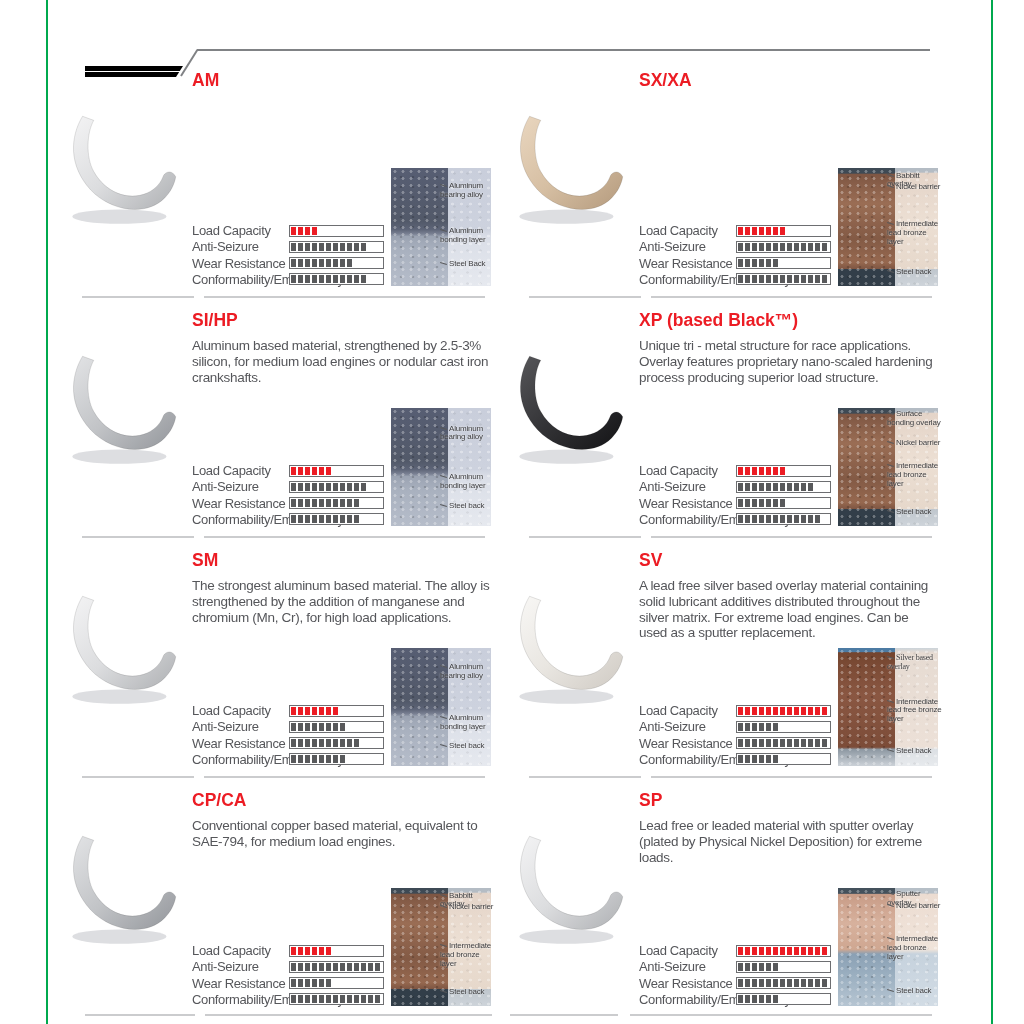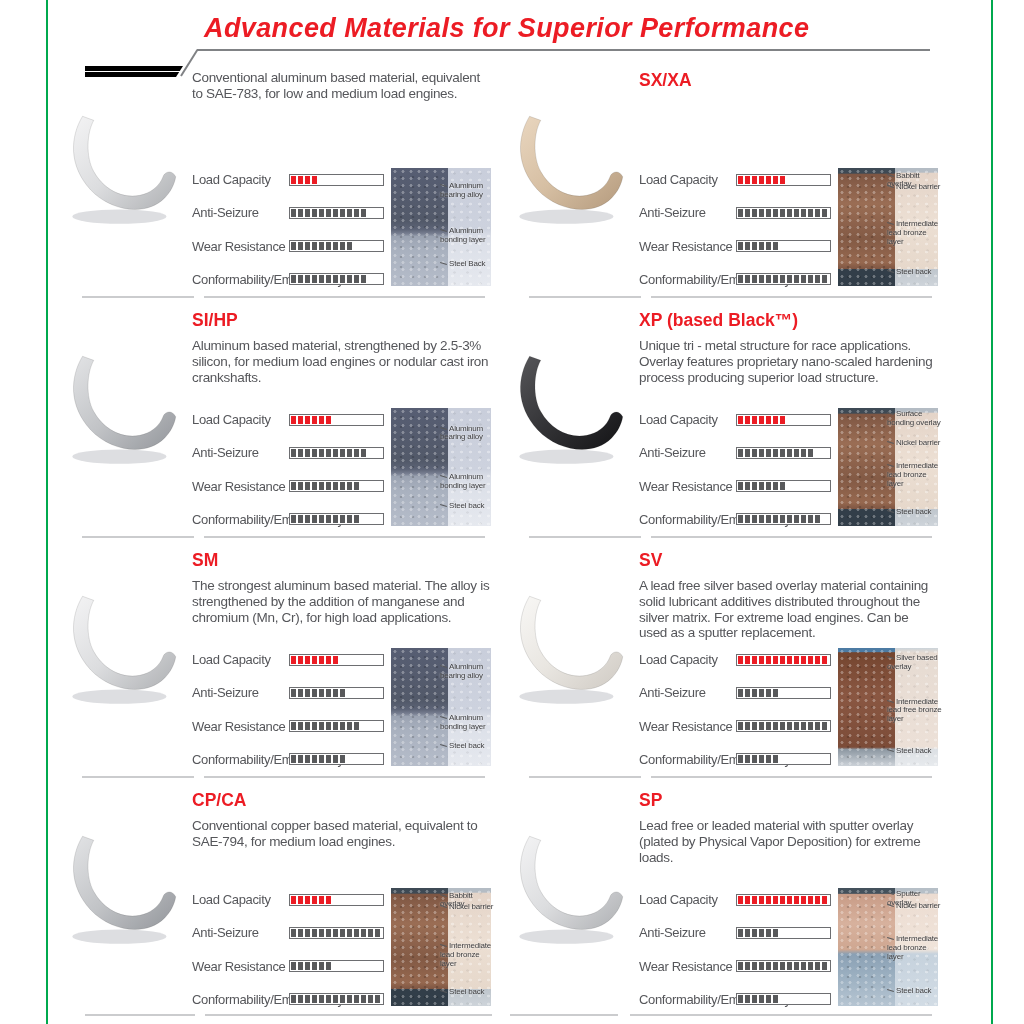--- a/index.html
+++ b/index.html
@@ -25,21 +25,21 @@
   .section.divided::after{content:"";position:absolute;top:0;left:144px;right:6px;height:2px;background:#cbccce;}
 
   .bearing{position:absolute;left:0px;top:47%;transform:translateY(-50%);width:128px;height:118px;}
   .bearing-shadow{fill:rgba(100,105,118,.22);}
   .bearing-shell{stroke:rgba(0,0,0,.18);stroke-width:.6;}
 
   .sec-title{margin:0 0 7px;font-size:17.5px;font-weight:bold;color:#ec1c24;}
   .sec-desc{margin:0 0 6px;font-size:13.5px;line-height:1.17;letter-spacing:-0.3px;color:#55565a;max-width:314px;}
 
   .bottom-row{margin-top:auto;display:flex;align-items:flex-end;padding-bottom:10px;}
-  .ratings{display:flex;flex-direction:column;gap:20px;width:196px;flex:none;}
+  .ratings{display:flex;flex-direction:column;gap:3px;width:196px;flex:none;}
   .rating-row{display:flex;align-items:center;}
   .rating-label{width:97px;font-size:13px;line-height:1.02;color:#55565a;letter-spacing:-0.35px;flex:none;}
   .bar{flex:none;width:95px;height:12px;border:1px solid #6d6e71;background:#fff;box-sizing:border-box;padding:1px;display:block;}
   .bar-fill{display:block;height:100%;}
   .bar-fill.red{background:repeating-linear-gradient(90deg,#ec1c24 0 5.2px,#fff 5.2px 7px);}
   .bar-fill.gray{background:repeating-linear-gradient(90deg,#58595b 0 5.2px,#fff 5.2px 7px);}
 
   .cross-section{position:relative;width:100px;height:118px;margin-left:auto;flex:none;}
   .xs-left,.xs-right{position:absolute;top:0;bottom:0;}
   .xs-left{left:0;width:57%;}
@@ -74,32 +74,31 @@
 
   .defs-svg{position:absolute;width:0;height:0;}
 </style>
 </head>
 <body>
 
 <div class="page">
   <div class="green-border left"></div>
   <div class="green-border right"></div>
 
-  <h1 class="page-title">Advanced Materials for Superior Performance</h1>
   <div class="header-rule"></div>
   <div class="header-diag"></div>
   <div class="black-bar"></div>
 
   <main class="grid">
   <section class="section">
     <svg class="bearing" viewBox="0 0 125 115">
       <ellipse class="bearing-shadow" cx="58" cy="104" rx="46" ry="7"></ellipse>
       <path class="bearing-shell" d="M22 6 C 10 26, 8 54, 30 78 C 50 99, 84 104, 102 86 C 108 80, 112 72, 113 65 C 110 59, 104 59, 101 64 C 99 70, 94 77, 85 81 C 66 89, 44 80, 33 60 C 25 46, 26 22, 33 10 Z" fill="url(#grad-silver)"></path>
     </svg>
-    <p class="sec-desc">Conventional aluminum based material, equivalent to SAE-783, for low and medium load engines.</p>
+    <h2 class="sec-title">AM</h2>
     <div class="bottom-row">
       <div class="ratings">
             <div class="rating-row">
               <span class="rating-label">Load Capacity</span>
               <span class="bar">
                 <span class="bar-fill red" style="width: 30.7692%;"></span>
               </span>
             </div>
             <div class="rating-row">
               <span class="rating-label">Anti-Seizure</span>
@@ -337,21 +336,21 @@
             <div class="rating-row">
               <span class="rating-label">Conformability/Embedability</span>
               <span class="bar">
                 <span class="bar-fill gray" style="width: 46.1538%;"></span>
               </span>
             </div>
           </div>
       <div class="cross-section xs-sv">
         <div class="xs-left"></div>
         <div class="xs-right"></div>
-      <div class="xs-label" style="top: 5%;">Silver based overlay</div>
+      <div class="xs-label" style="top: 5%; font-family: Liberation Serif, serif;">Silver based overlay</div>
             <div class="xs-label" style="top: 42%;">Intermediate lead free bronze layer</div>
             <div class="xs-label" style="top: 84%;">Steel back</div>
           </div>
     </div>
   </section>
 
   <section class="section divided">
     <svg class="bearing" viewBox="0 0 125 115">
       <ellipse class="bearing-shadow" cx="58" cy="104" rx="46" ry="7"></ellipse>
       <path class="bearing-shell" d="M22 6 C 10 26, 8 54, 30 78 C 50 99, 84 104, 102 86 C 108 80, 112 72, 113 65 C 110 59, 104 59, 101 64 C 99 70, 94 77, 85 81 C 66 89, 44 80, 33 60 C 25 46, 26 22, 33 10 Z" fill="url(#grad-steel)"></path>
@@ -395,21 +394,21 @@
           </div>
     </div>
   </section>
 
   <section class="section divided">
     <svg class="bearing" viewBox="0 0 125 115">
       <ellipse class="bearing-shadow" cx="58" cy="104" rx="46" ry="7"></ellipse>
       <path class="bearing-shell" d="M22 6 C 10 26, 8 54, 30 78 C 50 99, 84 104, 102 86 C 108 80, 112 72, 113 65 C 110 59, 104 59, 101 64 C 99 70, 94 77, 85 81 C 66 89, 44 80, 33 60 C 25 46, 26 22, 33 10 Z" fill="url(#grad-silver)"></path>
     </svg>
     <h2 class="sec-title">SP</h2>
-    <p class="sec-desc">Lead free or leaded material with sputter overlay (plated by Physical Vapor Deposition) for extreme loads.</p>
+    <p class="sec-desc">Lead free or leaded material with sputter overlay (plated by Physical Nickel Deposition) for extreme loads.</p>
     <div class="bottom-row">
       <div class="ratings">
             <div class="rating-row">
               <span class="rating-label">Load Capacity</span>
               <span class="bar">
                 <span class="bar-fill red" style="width: 100%;"></span>
               </span>
             </div>
             <div class="rating-row">
               <span class="rating-label">Anti-Seizure</span>

